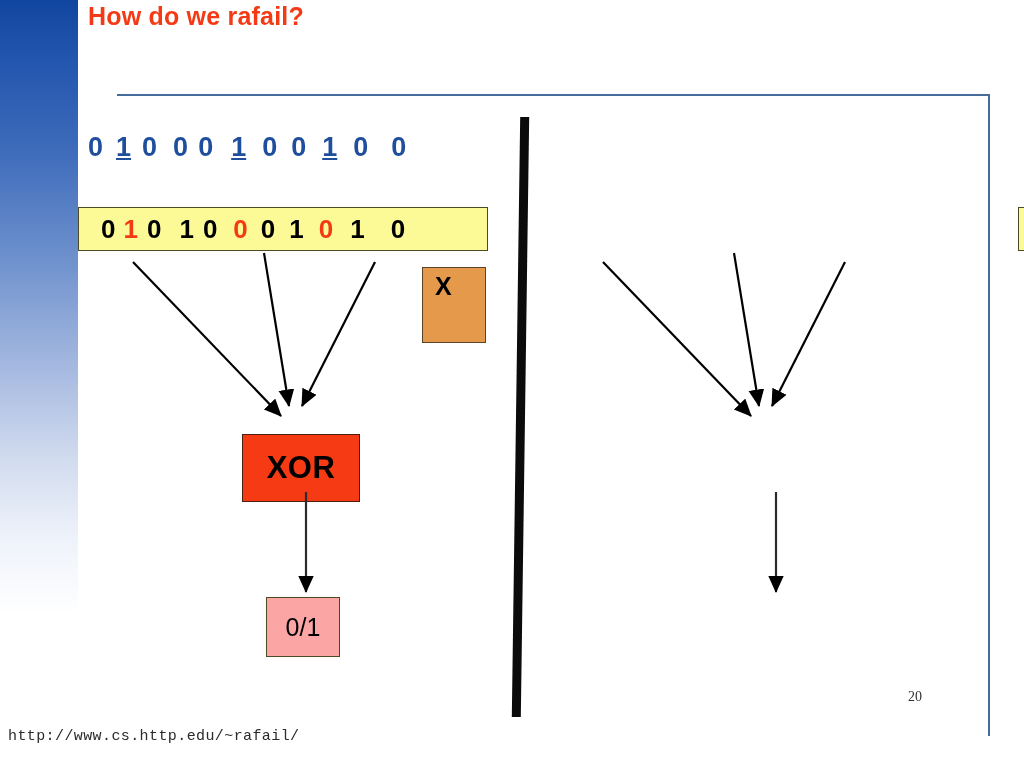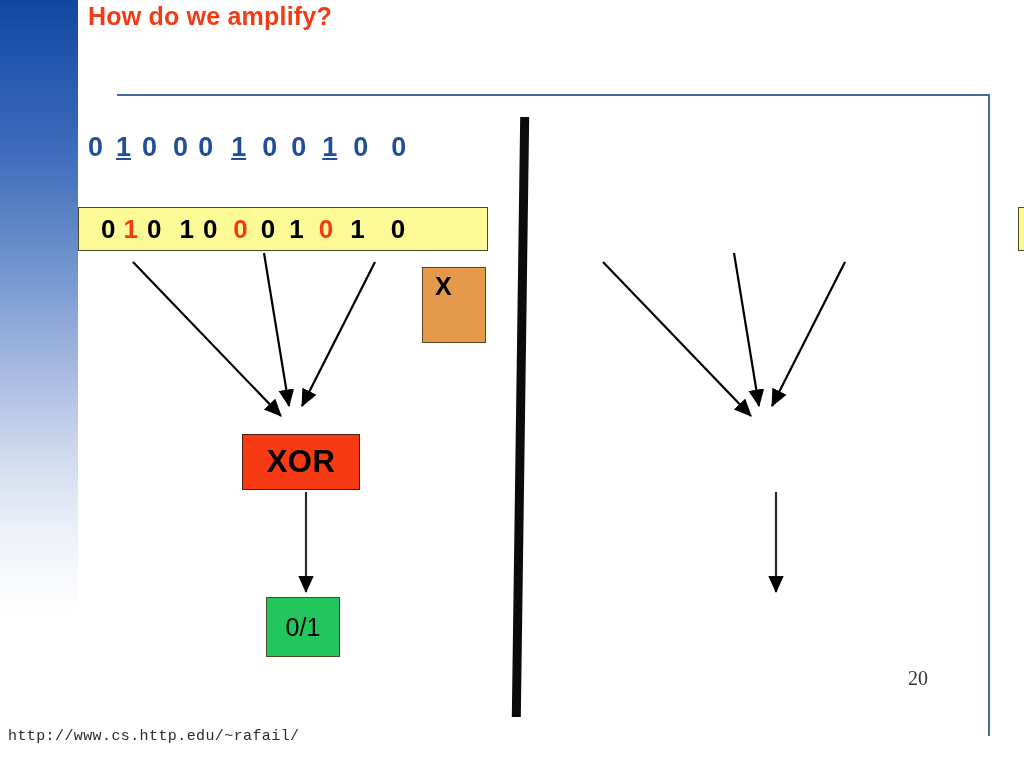--- a/index.html
+++ b/index.html
@@ -135,21 +135,21 @@
     font-weight: bold;
     display: flex;
     align-items: center;
     justify-content: center;
     letter-spacing: 0.5px;
   }
 
   
   .out-box {
     position: absolute;
-    background: #22c55e;
+    background: #fca5a5;
     border: 1px solid #4b4a20;
     box-sizing: border-box;
     color: #000000;
     font-size: 25px;
     display: flex;
     align-items: center;
     justify-content: center;
   }
 
   
@@ -166,32 +166,32 @@
     left: 8px;
     top: 728px;
     font-family: "Liberation Mono", "DejaVu Sans Mono", monospace;
     font-size: 15px;
     color: #2b2b2b;
     letter-spacing: 0.4px;
   }
   #page-number {
     position: absolute;
     left: 908px;
-    top: 667px;
+    top: 689px;
     font-family: "Liberation Serif", serif;
-    font-size: 20px;
+    font-size: 14px;
     color: #333333;
   }
 </style>
 </head>
 <body>
 
 <div id="sidebar-gradient"></div>
 
-<div id="page-title">How do we amplify?</div>
+<div id="page-title">How do we rafail?</div>
 
 <div id="frame-top-rule"></div>
 <div id="frame-right-rule"></div>
 
 <div id="center-divider"></div>
 
 <div class="panel" id="panel-left">
 
   <div class="source-row" id="src-left" style="left:88px;"><span class="bit" style="margin-right: 13px;">0</span><span class="bit underline" style="margin-right: 11px;">1</span><span class="bit" style="margin-right: 16px;">0</span><span class="bit" style="margin-right: 10px;">0</span><span class="bit" style="margin-right: 18px;">0</span><span class="bit underline" style="margin-right: 16px;">1</span><span class="bit" style="margin-right: 14px;">0</span><span class="bit" style="margin-right: 16px;">0</span><span class="bit underline" style="margin-right: 16px;">1</span><span class="bit" style="margin-right: 23px;">0</span><span class="bit">0</span></div>
 
@@ -204,21 +204,21 @@
       <span class="bit hl" style="margin-right: 13px;">0</span>
       <span class="bit" style="margin-right: 14px;">0</span>
       <span class="bit" style="margin-right: 15px;">1</span>
       <span class="bit hl" style="margin-right: 17px;">0</span>
       <span class="bit" style="margin-right: 26px;">1</span>
       <span class="bit">0</span>
     </div>
 
   <div class="label-box" id="lbl-left" style="left:422px; top:267px; width:64px; height:76px;">X</div>
 
-  <div class="xor-box" id="xor-left" style="left:242px; top:434px; width:118px; height:56px;">XOR</div>
+  <div class="xor-box" id="xor-left" style="left:242px; top:434px; width:118px; height:68px;">XOR</div>
 
   <div class="out-box" id="out-left" style="left:266px; top:597px; width:74px; height:60px;">0/1</div>
 </div>
 
 <div class="panel" id="panel-right">
 
   <div class="bit-box" id="box-right" style="left: 548px; width: 410px; padding-left: 22px;"></div>
 
 </div>
 

